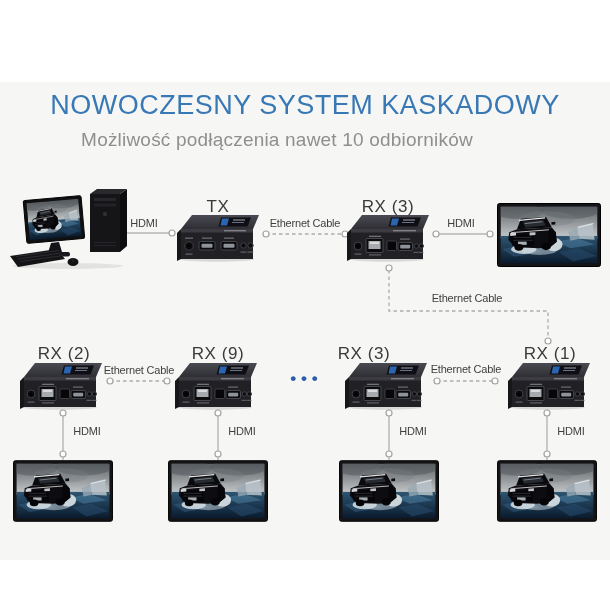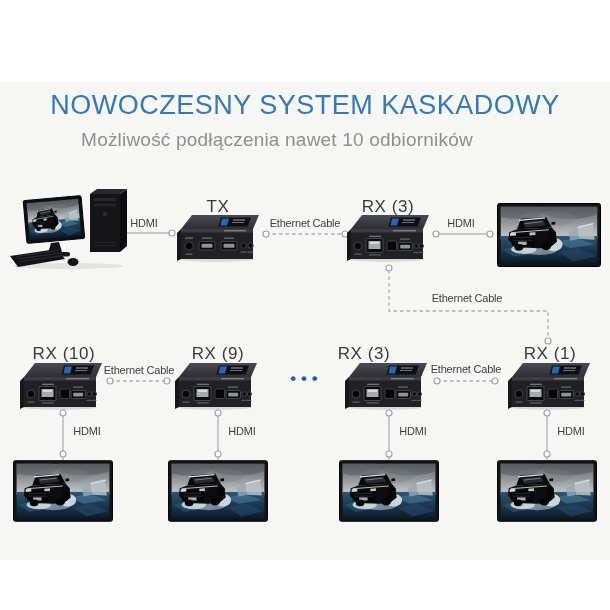--- a/index.html
+++ b/index.html
@@ -256,21 +256,21 @@
     <use href="#sym-rx" x="345" y="358" width="84" height="52"></use>
     <use href="#sym-rx" x="508" y="358" width="84" height="52"></use>
     <use href="#sym-tv" x="13" y="460" width="100" height="62"></use>
     <use href="#sym-tv" x="168" y="460" width="100" height="62"></use>
     <use href="#sym-tv" x="339" y="460" width="100" height="62"></use>
     <use href="#sym-tv" x="497" y="460" width="100" height="62"></use>
   </svg>
 
   <div class="dev-lbl" style="left:218px;top:197px;">TX</div>
   <div class="dev-lbl" style="left:388px;top:197px;">RX (3)</div>
-  <div class="dev-lbl" style="left:64px;top:344px;">RX (10)</div>
+  <div class="dev-lbl" style="left:64px;top:344px;">RX (2)</div>
   <div class="dev-lbl" style="left:218px;top:344px;">RX (9)</div>
   <div class="dev-lbl" style="left:364px;top:344px;text-align:center;">RX (3)</div>
   <div class="dev-lbl" style="left:550px;top:344px;">RX (1)</div>
 
   <div class="lbl" style="left:144px;top:217px;">HDMI</div>
   <div class="lbl" style="left:305px;top:217px;">Ethernet Cable</div>
   <div class="lbl" style="left:461px;top:217px;">HDMI</div>
   <div class="lbl" style="left:467px;top:292px;">Ethernet Cable</div>
   <div class="lbl" style="left:139px;top:364px;">Ethernet Cable</div>
   <div class="lbl" style="left:466px;top:363px;">Ethernet Cable</div>

